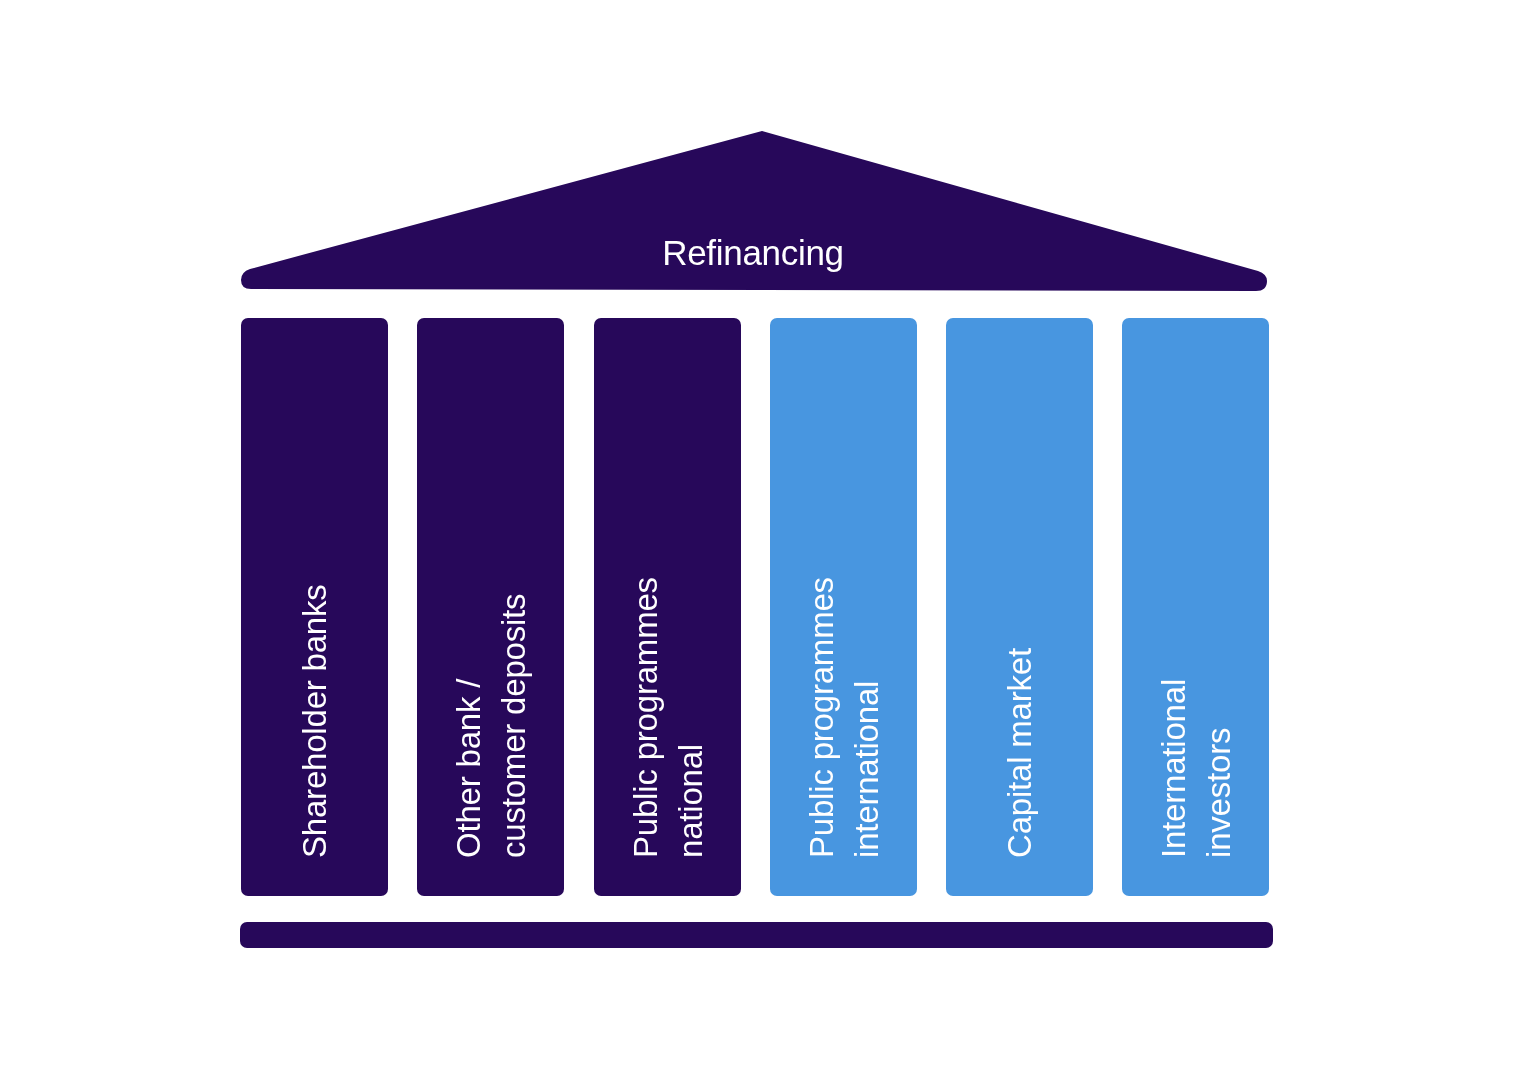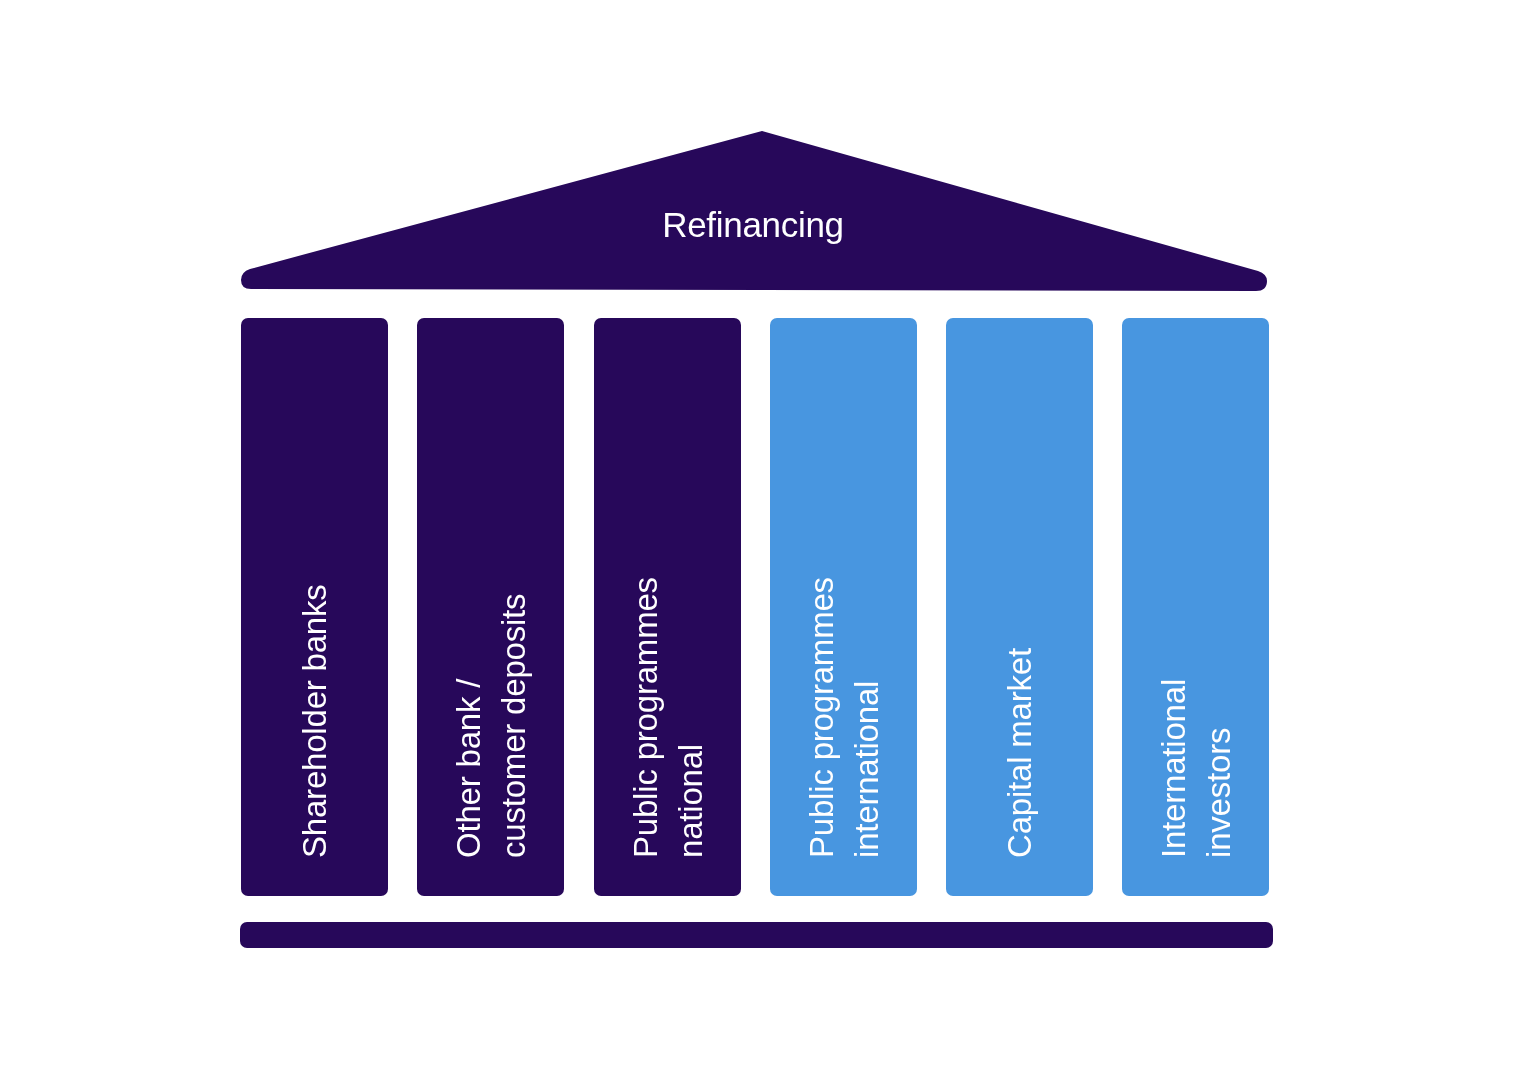--- a/index.html
+++ b/index.html
@@ -15,21 +15,21 @@
     .pillar .text span { display: block; }
     .base { position: absolute; left: 240px; top: 922px; width: 1033px; height: 26px;
             border-radius: 7px; }
   </style>
 </head>
 <body>
 
 <svg id="roof-svg" width="1539" height="1080" viewBox="0 0 1539 1080">
   <path d="M762 131 L1258 271 Q1267 274 1267 281 Q1267 291 1256 291 L251 289 Q241 289 241 280 Q241 272 250 269 Z" fill="#27085a"></path>
 </svg>
-<div class="roof-label" style="color: rgb(255, 255, 255);">Refinancing</div>
+<div class="roof-label" style="color: rgb(255, 255, 255); margin-top: 28px;">Refinancing</div>
 
 <div class="pillar" style="left: 241px; background: rgb(39, 8, 90);">
   <div class="text" style="color: rgb(255, 255, 255); left: 96px;">
     <span>Shareholder banks</span>
   </div>
 </div>
 <div class="pillar" style="left: 417px; background: rgb(39, 8, 90);">
   <div class="text" style="color: rgb(255, 255, 255); left: 118.5px;">
     <span>Other bank /</span>
     <span>customer deposits</span>

